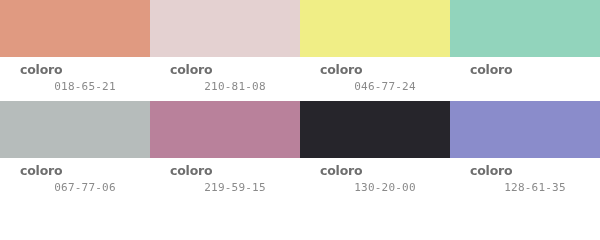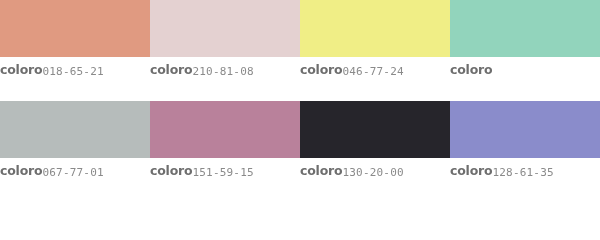--- a/index.html
+++ b/index.html
@@ -37,23 +37,24 @@
     background: #ffffff;
   }
   .swatch {
     flex: 1 1 25%;
     height: 100%;
   }
   .label-cell {
     flex: 1 1 25%;
     height: 100%;
     box-sizing: border-box;
-    padding-left: 0;
+    padding-left: 20px;
     padding-top: 5px;
     display: flex;
+    flex-direction: column;
     justify-content: flex-start;
     overflow: hidden;
   }
   .brand {
     font-family: "DejaVu Sans", sans-serif;
     font-weight: bold;
     font-size: 12.5px;
     line-height: 15px;
     letter-spacing: -0.2px;
     color: #6e6e6e;
@@ -107,25 +108,25 @@
   <div class="palette-row row-bottom">
     <div class="swatch-band">
       <div class="swatch" style="background-color: rgb(182, 188, 187);"></div>
       <div class="swatch" style="background-color: rgb(185, 129, 155);"></div>
       <div class="swatch" style="background-color: rgb(38, 37, 43);"></div>
       <div class="swatch" style="background-color: rgb(138, 140, 203);"></div>
     </div>
     <div class="label-band">
       <div class="label-cell">
         <div class="brand">coloro</div>
-        <div class="code">067-77-01</div>
+        <div class="code">067-77-06</div>
       </div>
       <div class="label-cell">
         <div class="brand">coloro</div>
-        <div class="code">151-59-15</div>
+        <div class="code">219-59-15</div>
       </div>
       <div class="label-cell">
         <div class="brand">coloro</div>
         <div class="code">130-20-00</div>
       </div>
       <div class="label-cell">
         <div class="brand">coloro</div>
         <div class="code">128-61-35</div>
       </div>
     </div>

